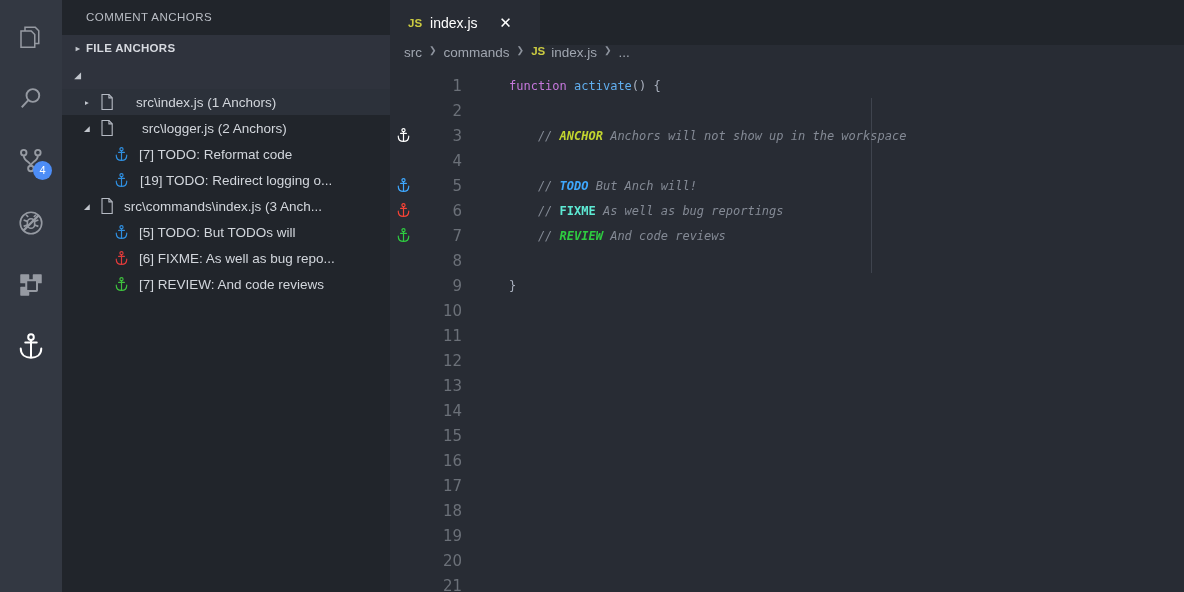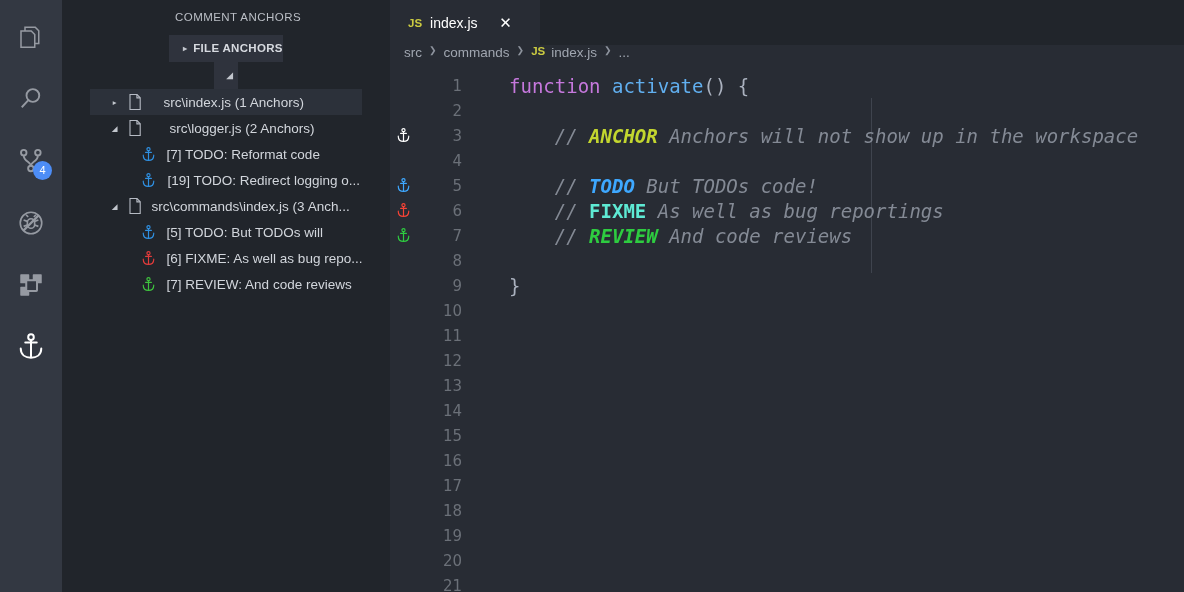--- a/index.html
+++ b/index.html
@@ -60,21 +60,20 @@
 
   
   .side-bar {
     width: 328px;
     flex: 0 0 328px;
     height: 592px;
     background: #21252b;
     display: flex;
     flex-direction: column;
     overflow: hidden;
-    align-items: center;
   }
   .side-title {
     height: 35px;
     line-height: 35px;
     padding-left: 24px;
     color: #bbbfc6;
     font-size: 11.5px;
     letter-spacing: .45px;
     background: #21252b;
     white-space: nowrap;
@@ -239,21 +238,21 @@
     text-align: right;
     color: #6b7078;
     font-size: 15px;
     font-family: "DejaVu Sans", "Liberation Sans", sans-serif;
     padding-right: 3px;
     box-sizing: border-box;
   }
   .ltext {
     padding-left: 44px;
     white-space: pre;
-    font-size: 19px;
+    font-size: 12px;
     letter-spacing: 0px;
   }
   .kw { color: #c678dd; }
   .fn { color: #61afef; }
   .pl { color: #abb2bf; }
   .cm { color: #848a95; font-style: italic; }
   .tag-anchor { color: #c3d62f; font-weight: bold; font-style: italic; }
   .tag-todo { color: #3ea8ff; font-weight: bold; font-style: italic; }
   .tag-fixme { color: #5eead4; font-weight: bold; }
   .tag-review { color: #2ecc40; font-weight: bold; font-style: italic; }
@@ -508,21 +507,21 @@
           <div class="code-line">
             <span class="gutter-anchor">
               <svg width="15" height="17" viewBox="0 0 24 26" fill="none" stroke="#3ea8ff" stroke-width="1.9" stroke-linecap="round">
                 <circle cx="12" cy="4.4" r="2.5" fill="none"></circle>
                 <line x1="12" y1="6.9" x2="12" y2="22"></line>
                 <line x1="7.4" y1="9.6" x2="16.6" y2="9.6"></line>
                 <path d="M3.6 14 C3.6 19.8 7.8 22.4 12 22.4 C16.2 22.4 20.4 19.8 20.4 14"></path>
               </svg>
             </span>
             <span class="ln">5</span>
-            <span class="ltext"><span class="cm">    // </span><span class="tag-todo">TODO</span><span class="cm"> But TODOs code!</span></span>
+            <span class="ltext"><span class="cm">    // </span><span class="tag-todo">TODO</span><span class="cm"> But Anch will!</span></span>
           </div>
           <div class="code-line">
             <span class="gutter-anchor">
               <svg width="15" height="17" viewBox="0 0 24 26" fill="none" stroke="#f44336" stroke-width="1.9" stroke-linecap="round">
                 <circle cx="12" cy="4.4" r="2.5" fill="none"></circle>
                 <line x1="12" y1="6.9" x2="12" y2="22"></line>
                 <line x1="7.4" y1="9.6" x2="16.6" y2="9.6"></line>
                 <path d="M3.6 14 C3.6 19.8 7.8 22.4 12 22.4 C16.2 22.4 20.4 19.8 20.4 14"></path>
               </svg>
             </span>

